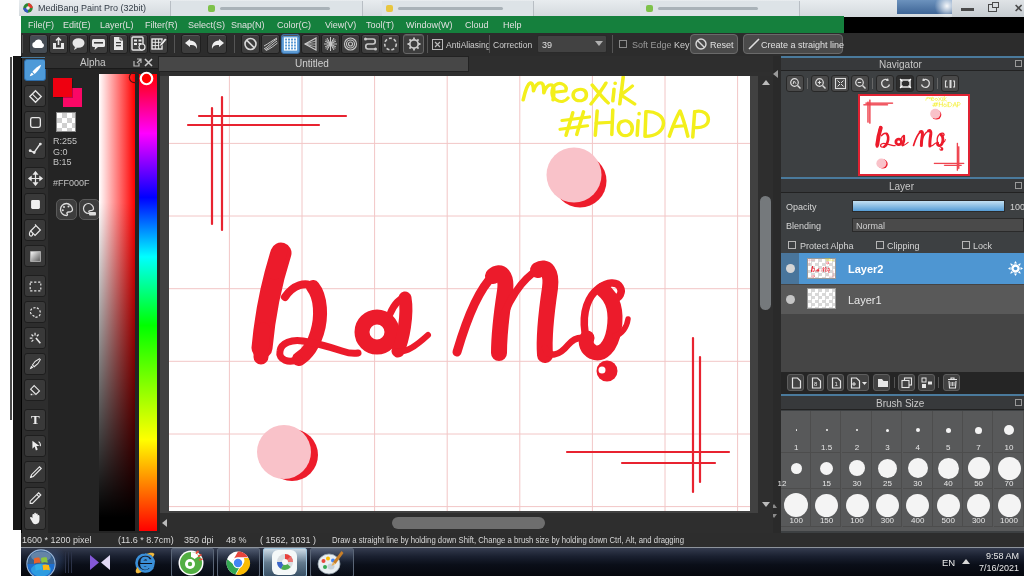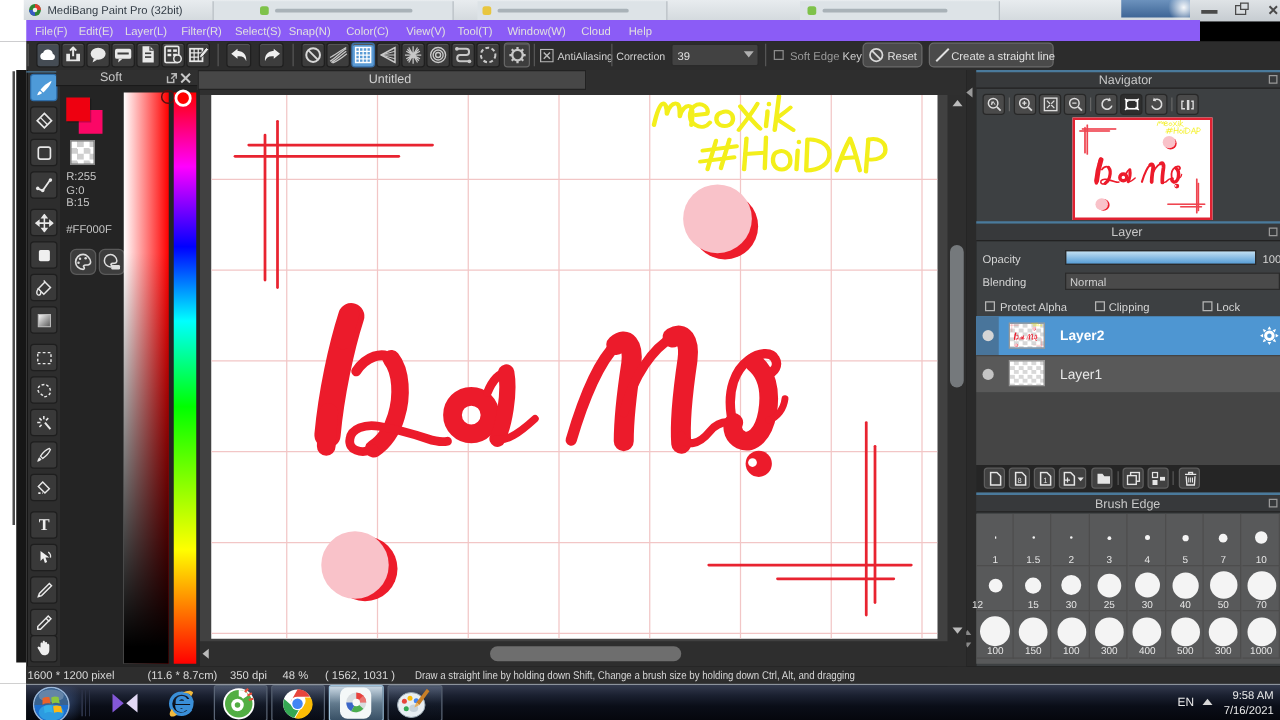--- a/index.html
+++ b/index.html
@@ -38,21 +38,21 @@
       <path d="M.3 5.5A5.2 5.2 0 0 0 5.5 10.7L5.5 5.5Z" fill="#3758c4"></path>
       <circle cx="5.5" cy="5.5" r="2" fill="#efefef"></circle>
     </svg>
 <div class="abs" style="left:38px;top:3px;font-size:9px;color:#333c46">MediBang Paint Pro (32bit)</div>
 <div class="abs" style="left:952px;top:0;width:72px;height:17px;background:linear-gradient(#dfe3e6,#c6ccd1)"></div>
 <div class="abs" style="left:961px;top:8px;width:13px;height:3px;background:#4a4a4a"></div>
 <div class="abs" style="left:988px;top:4px;width:9px;height:8px;border:1.5px solid #4a4a4a;background:#d8dcdf"></div>
 <div class="abs" style="left:992px;top:2px;width:7px;height:6px;border:1.5px solid #4a4a4a;background:#d8dcdf"></div>
 <div class="abs" style="left:1014px;top:2px;font-size:11px;color:#4a4a4a;font-weight:bold">✕</div>
 
-<div class="abs" style="left:0;top:16px;width:960px;height:17px;background:#8b5cf6;color:#e0e0e0;font-size:9px">
+<div class="abs" style="left:0;top:16px;width:844px;height:17px;background:#15803d;color:#e0e0e0;font-size:9px">
       <div class="abs" style="left:0;top:0;width:21px;height:17px;background:#fff"></div>
 <span class="abs" style="left:28px;top:4px">File(F)</span>
 <span class="abs" style="left:63px;top:4px">Edit(E)</span>
 <span class="abs" style="left:100px;top:4px">Layer(L)</span>
 <span class="abs" style="left:145px;top:4px">Filter(R)</span>
 <span class="abs" style="left:188px;top:4px">Select(S)</span>
 <span class="abs" style="left:231px;top:4px">Snap(N)</span>
 <span class="abs" style="left:277px;top:4px">Color(C)</span>
 <span class="abs" style="left:325px;top:4px">View(V)</span>
 <span class="abs" style="left:366px;top:4px">Tool(T)</span>
@@ -285,21 +285,21 @@
     </svg>
 <svg class="abs" style="left:28px;top:491px" width="15" height="15" viewBox="0 0 17 17">
       <path d="M12 2 14.5 4.5 5 14H2.5V11.5Z" fill="none" stroke="#e8e8e8" stroke-width="1.3"></path>
       <path d="M10 4l3 3" stroke="#e8e8e8" stroke-width="1.2"></path>
     </svg>
 <svg class="abs" style="left:28px;top:511px" width="15" height="15" viewBox="0 0 17 17">
       <path d="M5 8V4.5c0-1.5 2-1.5 2 0V3c0-1.5 2-1.5 2 0v1c0-1.5 2-1.5 2 0v1.5c0-1.5 2-1.2 2 .5v4c0 3-1.5 5-4.5 5C6 15 5 13 4 11L2.5 8.5C1.8 7.2 3.5 6.3 4.3 7.5Z" fill="#efefef"></path>
     </svg>
 
 <div class="abs" style="left:45px;top:56px;width:115px;height:13px;background:#303030;border-bottom:1px solid #1a1a1a"></div>
-<div class="abs" style="left:80px;top:57px;font-size:10px;color:#c8c8c8">Soft</div>
+<div class="abs" style="left:80px;top:57px;font-size:10px;color:#c8c8c8">Alpha</div>
 <svg class="abs" style="left:133px;top:58px" width="9" height="9" viewBox="0 0 9 9">
       <path d="M1 3v5h5V5M4 1h4v4M8 1 4 5" stroke="#b8b8b8" stroke-width="1.2" fill="none"></path>
     </svg>
 <svg class="abs" style="left:144px;top:58px" width="9" height="9" viewBox="0 0 9 9">
       <path d="M1 1l7 7M8 1 1 8" stroke="#c8c8c8" stroke-width="1.6"></path>
     </svg>
 <div class="abs" style="left:63px;top:88px;width:19px;height:19px;background:#fb0766"></div>
 <div class="abs" style="left:53px;top:78px;width:19px;height:19px;background:#ee0010;box-shadow:1px 1px 0 rgba(0,0,0,.25)"></div>
 <div class="abs" style="left:56px;top:112px;width:20px;height:20px;background:repeating-conic-gradient(#cfcfcf 0 25%,#fff 0 50%);background-size:10px 10px;border:1px solid #888"></div>
 <div class="abs" style="left:53px;top:136px;font-size:9px;color:#c4c4c4;line-height:10.5px">R:255<br>G:0<br>B:15</div>
@@ -554,21 +554,21 @@
       <rect x="1" y="1" width="4" height="4" fill="none" stroke="#e5e5e5" stroke-width="1"></rect>
       <rect x="1" y="7" width="4" height="4" fill="#e5e5e5"></rect>
       <rect x="7" y="4.5" width="4" height="3" fill="#e5e5e5"></rect>
     </svg>
 <svg class="abs" style="left:947px;top:377px" width="11" height="12" viewBox="0 0 11 12">
       <path d="M1 2.5h9M4 2.5V1h3v1.5M2 4l.5 7h6L9 4" fill="none" stroke="#e5e5e5" stroke-width="1.1"></path>
       <path d="M4 5v4M5.5 5v4M7 5v4" stroke="#e5e5e5" stroke-width=".8"></path>
     </svg>
 <div class="abs" style="left:781px;top:394px;width:243px;height:2px;background:#4a7a9c"></div>
 <div class="abs" style="left:781px;top:396px;width:243px;height:14px;background:#37393b;border-bottom:1px solid #222"></div>
-<div class="abs" style="left:876px;top:398px;font-size:10px;color:#c8c8c8">Brush Edge</div>
+<div class="abs" style="left:876px;top:398px;font-size:10px;color:#c8c8c8">Brush Size</div>
 <div class="abs" style="left:1015px;top:399px;width:7px;height:7px;border:1px solid #999"></div>
 <div class="abs" id="brushgrid" style="left:781px;top:411px;width:243px;height:120px;background:#58595a"></div>
 <div class="cell" style="left:781px;top:411px;height:42px"></div>
 <div class="cell" style="left:781px;top:453px;height:36px"></div>
 <div class="cell" style="left:781px;top:489px;height:38px"></div>
 <div class="cell" style="left:811px;top:411px;height:42px"></div>
 <div class="cell" style="left:811px;top:453px;height:36px"></div>
 <div class="cell" style="left:811px;top:489px;height:38px"></div>
 <div class="cell" style="left:842px;top:411px;height:42px"></div>
 <div class="cell" style="left:842px;top:453px;height:36px"></div>

